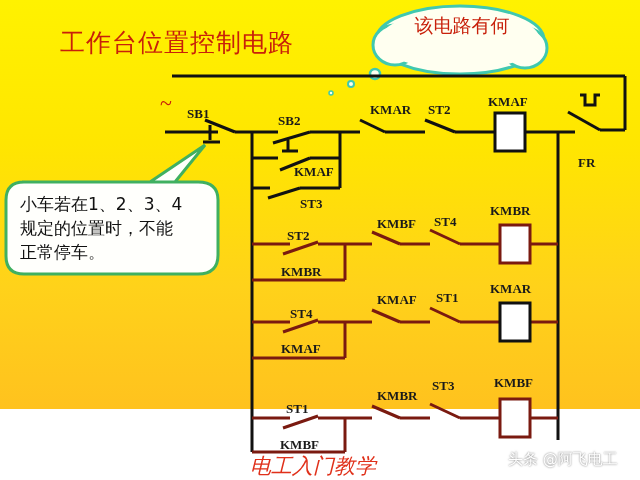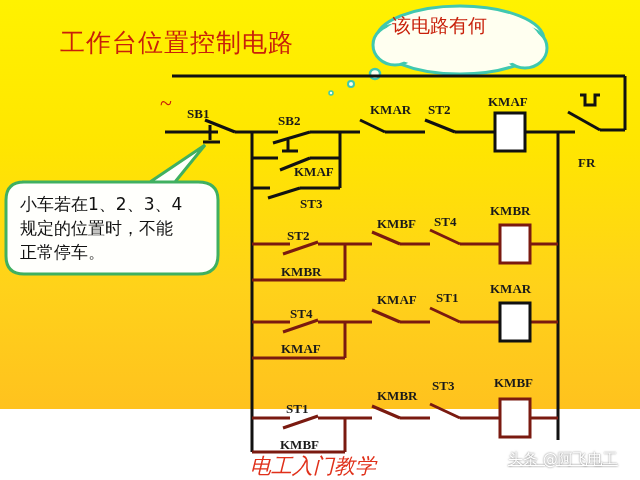--- a/index.html
+++ b/index.html
@@ -2,24 +2,24 @@
 <html><head>
 <meta charset="utf-8">
 <style>
   html, body { margin:0; padding:0; }
   body { width:640px; height:480px; overflow:hidden; font-family:"Liberation Serif", serif; }
   .slide { position:relative; width:640px; height:409px;
     background: linear-gradient(to bottom, #fff200 0%, #ffe600 35%, #ffd21a 70%, #ffc21e 100%); }
   .title { position:absolute; left:60px; top:26px; font-size:25px; color:#c8200a; font-family:"DejaVu Sans", sans-serif; letter-spacing:1px; }
   svg.circuit { position:absolute; left:0; top:0; }
   .lbl { font-family:"Liberation Serif", serif; font-weight:bold; font-size:13px; fill:#1a1a1a; }
-  .cloud-text { position:absolute; left:392px; top:12px; width:140px; text-align:left; font-size:19px; line-height:26px; color:#c8200a; font-family:"DejaVu Sans", sans-serif; }
+  .cloud-text { position:absolute; left:392px; top:12px; width:140px; text-align:center; font-size:19px; line-height:26px; color:#c8200a; font-family:"DejaVu Sans", sans-serif; }
   .callout-text { position:absolute; left:20px; top:192px; width:200px; font-size:17px; line-height:24px; color:#111; font-family:"DejaVu Sans", sans-serif; }
   .watermark { position:absolute; left:250px; top:452px; font-size:21px; color:#e0301a; font-style:italic; font-family:Liberation Mono, monospace; }
-  .source { position:absolute; left:508px; top:450px; font-size:15px; color:#fff; font-family:"DejaVu Sans", sans-serif; text-shadow:0 0 2px rgba(0,0,0,0.6);text-decoration:underline; }
+  .source { position:absolute; left:508px; top:450px; font-size:15px; color:#fff; font-family:"DejaVu Sans", sans-serif; text-shadow:0 0 2px rgba(0,0,0,0.6); }
   .tilde { position:absolute; left:160px; top:90px; font-size:22px; color:#c8200a; }
 </style>
 </head>
 <body>
 
 <div class="slide">
 
   <div class="title">工作台位置控制电路</div>
 
   <svg class="circuit" width="640" height="480">

